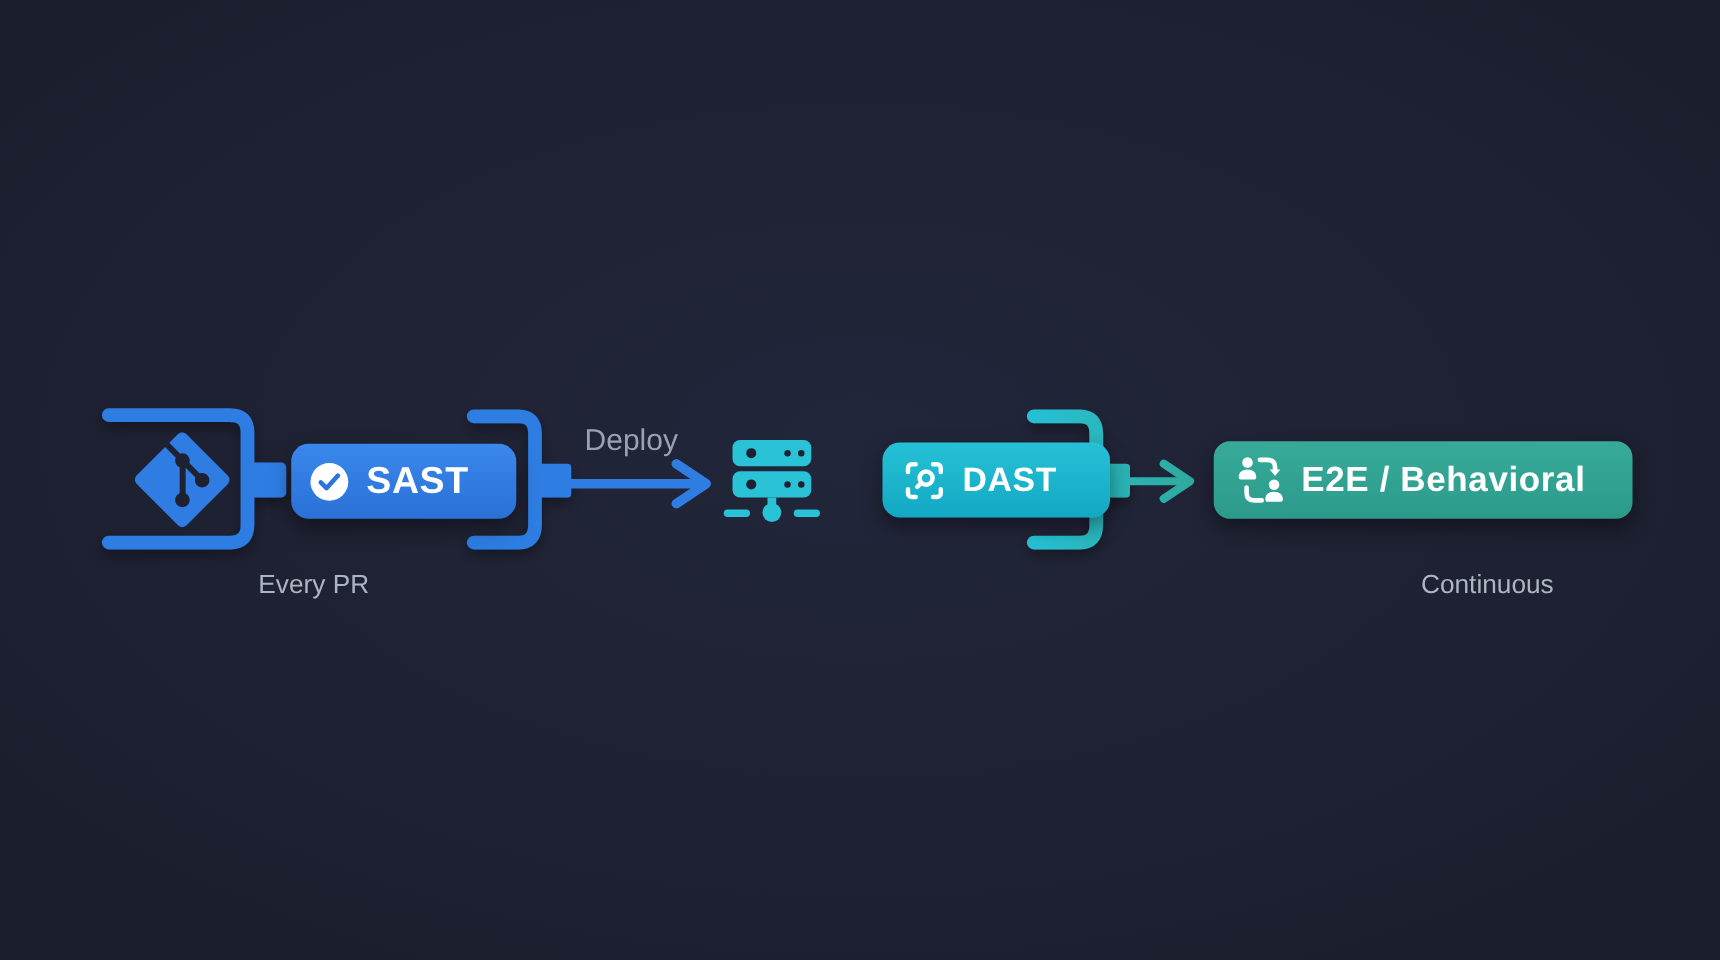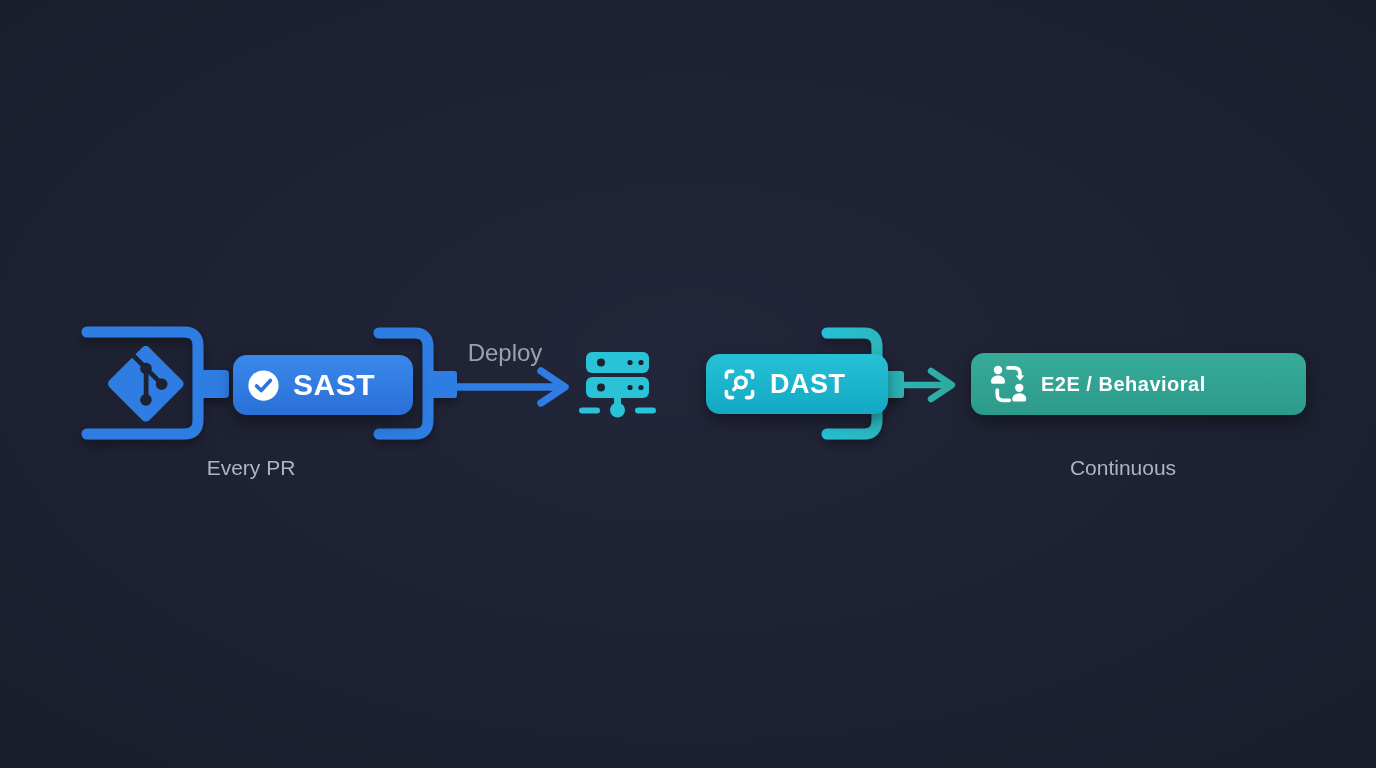--- a/index.html
+++ b/index.html
@@ -27,35 +27,35 @@
   #dast-badge {
     left: 678px; top: 354px; width: 167px; height: 60px;
     border-radius: 14px; padding-left: 15px; gap: 12px;
     font-size: 27px;
     background: linear-gradient(180deg, #25c1d6 0%, #13a8c4 100%);
     margin-left: 28px;
   }
   #e2e-badge {
     left: 971px; top: 353px; width: 319px; height: 62px;
     border-radius: 13px; padding-left: 16px; gap: 10px;
-    font-size: 20px;
+    font-size: 28px;
     background: linear-gradient(180deg, #37ab9a 0%, #2c9a8b 100%);
   }
   .badge svg { flex: 0 0 auto; display: block; }
   .arrow-label {
     position: absolute; left: 435px; top: 339px; width: 140px;
     text-align: center; font-size: 24px; color: #9aa2b2;
   }
   .phase-label {
     position: absolute; top: 456px; width: 240px; text-align: center;
     font-size: 21px; color: #aeb4c1;
   }
   #phase-every-pr   { left: 131px; }
   #phase-post-deploy{ left: 568px; }
-  #phase-continuous { left: 1003px; }
+  #phase-continuous { left: 1003px; text-align: right; }
 </style>
 </head>
 <body>
 
 <div id="canvas">
 
   <svg id="connector-layer" width="1376" height="768" viewBox="0 0 1376 768">
     <defs>
       <linearGradient id="tealGrad" gradientUnits="userSpaceOnUse" x1="827" y1="0" x2="960" y2="0">
         <stop offset="0" stop-color="#27c0d4"></stop>

